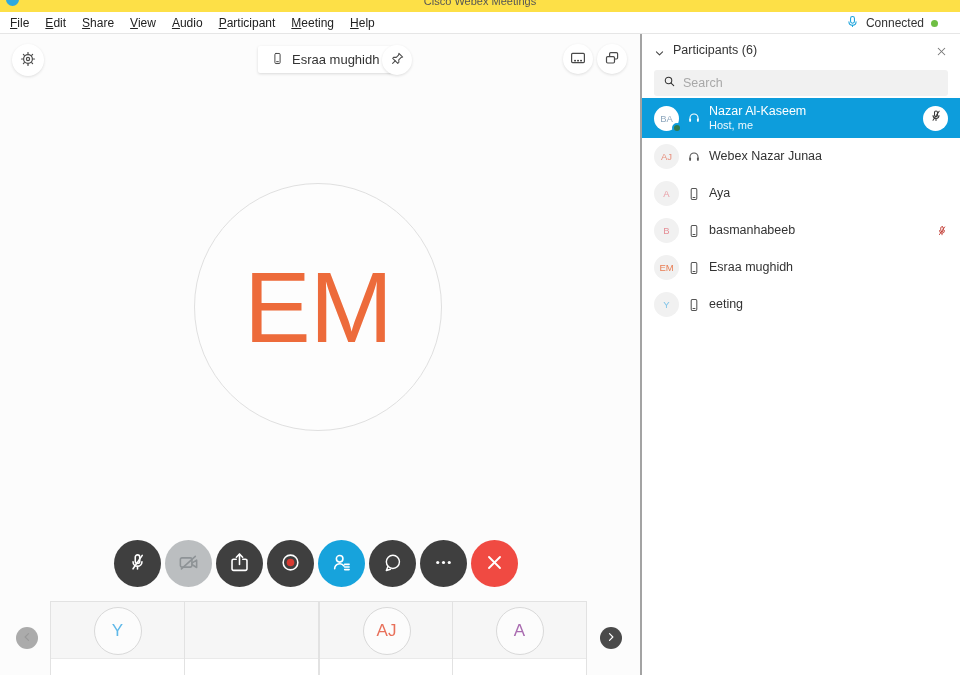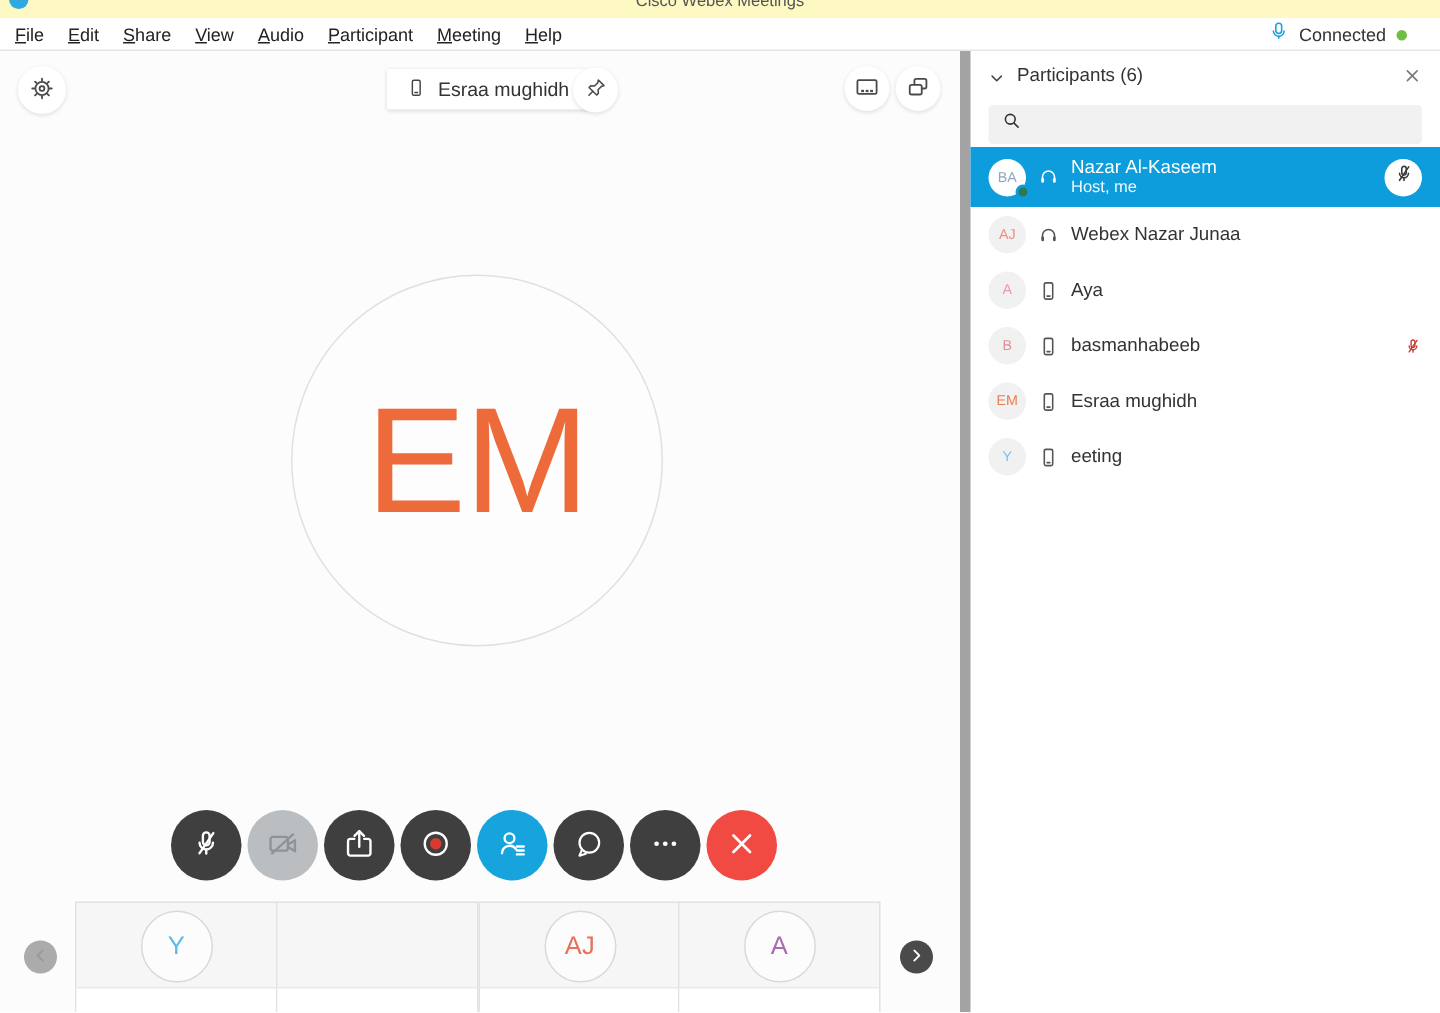--- a/index.html
+++ b/index.html
@@ -2,36 +2,36 @@
 <html><head>
 <meta charset="utf-8">
 <style>
   * { margin:0; padding:0; box-sizing:border-box; }
   html,body { width:960px; height:675px; }
   #app {
     position:relative; width:960px; height:675px; overflow:hidden;
     background:#fff; font-family:"Liberation Sans", sans-serif; color:#333;
   }
   
-  #titlebar { position:relative; height:12px; background:#fef9c3; overflow:hidden; }
+  #titlebar { position:relative; height:12px; background:#fde047; overflow:hidden; }
   .logo { position:absolute; left:6px; top:-7px; width:13px; height:13px; border-radius:50%; background:#2fa9df; }
   .title-text { position:absolute; left:0; right:0; top:-5px; text-align:center; font-size:11px; color:#555; }
   
   #menubar { position:relative; height:22px; background:#fff; border-bottom:1px solid #e6e6e6;
     display:flex; align-items:center; gap:16px; padding:0 10px; }
   .menu-item { font-size:12px; color:#222; cursor:default; }
   .menu-item .ul { text-decoration:underline; }
   .status { position:absolute; right:22px; top:0; height:22px; display:flex; align-items:center; gap:7px; }
   .status svg { width:13px; height:13px; color:#1ba3dc; }
   .status-label { font-size:12px; color:#333; }
   .status-dot { width:7px; height:7px; border-radius:50%; background:#6fbe44; }
   
   #content { position:relative; height:641px; display:flex; overflow:hidden;justify-content:flex-end; }
   #main { position:relative; width:640px; background:#fcfcfc; overflow:hidden; }
-  #panel { position:relative; flex:1; background:#fff; border-left:7px solid #a3a3a3; }
+  #panel { position:relative; flex:1; background:#fff; border-left:2px solid #a3a3a3; }
   
   .circle-btn { position:absolute; border-radius:50%; background:#fff;
     box-shadow:0 1px 3px rgba(0,0,0,.12); display:flex; align-items:center; justify-content:center;
     color:#4a4a4a; border:none; cursor:pointer; }
   #settings-btn { left:12px; top:10px; width:32px; height:32px; }
   #settings-btn svg { width:16px; height:16px; }
   #pin-btn { left:382px; top:11px; width:30px; height:30px; }
   #pin-btn svg { width:15px; height:15px; }
   #layout-btn { left:563px; top:10px; width:30px; height:30px; }
   #popout-btn { left:597px; top:10px; width:30px; height:30px; }
@@ -304,20 +304,21 @@
         <span class="panel-close"><svg viewBox="0 0 16 16" fill="none" stroke="currentColor" stroke-width="1.3" stroke-linecap="round">
               <line x1="4" y1="4" x2="12" y2="12"></line>
               <line x1="12" y1="4" x2="4" y2="12"></line>
             </svg></span>
       </div>
       <div class="search-box">
         <span><svg viewBox="0 0 16 16" fill="none" stroke="currentColor" stroke-width="1.3" stroke-linecap="round">
               <circle cx="6.8" cy="6.8" r="4"></circle>
               <line x1="9.9" y1="9.9" x2="13.2" y2="13.2"></line>
             </svg></span>
+        <input type="text" placeholder="Search" style="">
       </div>
       <div id="p-list">
   <div class="p-row selected">
     <span class="p-avatar">
       <span class="p-init" style="color: rgb(143, 168, 190);">BA</span>
       <span class="p-badge" style="display: block;"></span>
     </span>
     <span class="p-dev">
               <svg viewBox="0 0 16 16" fill="none" stroke="currentColor" stroke-linecap="round" stroke-linejoin="round" stroke-width="1.2">
                 <path d="M3.4 9.5V8a4.6 4.6 0 0 1 9.2 0v1.5"></path>

